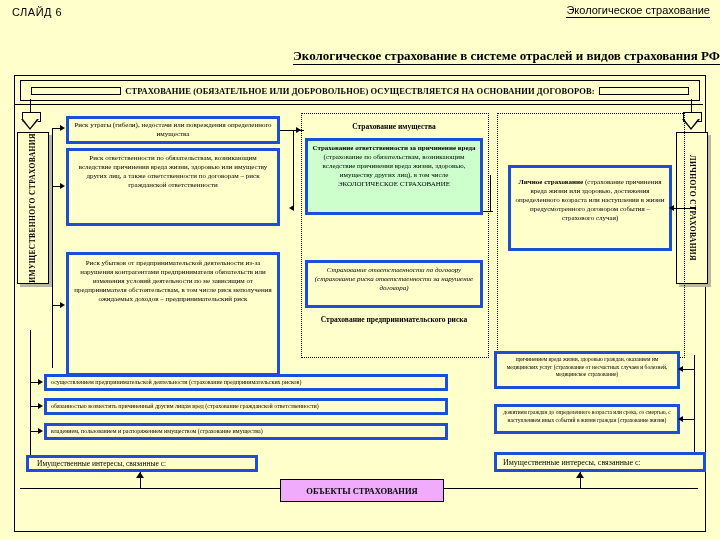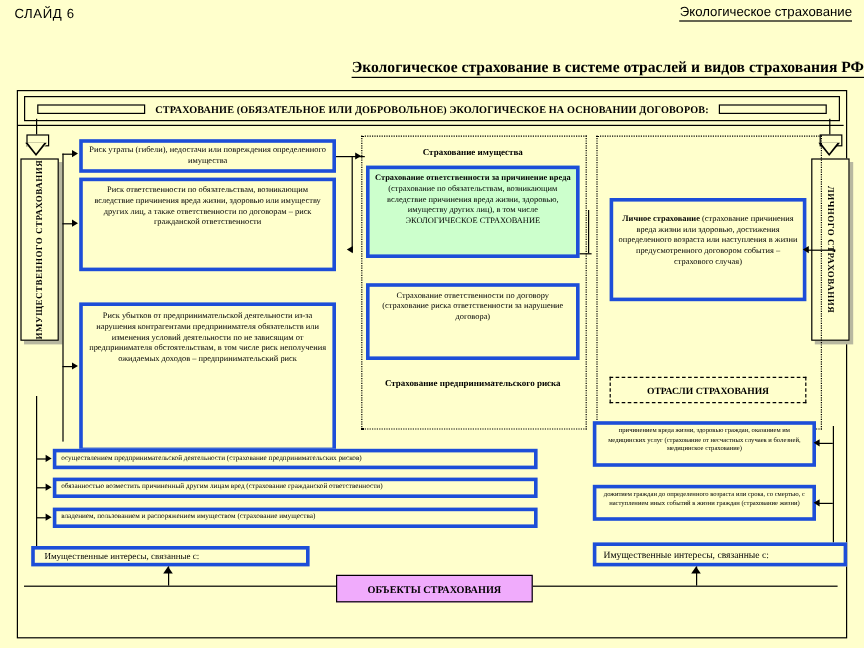--- a/index.html
+++ b/index.html
@@ -130,21 +130,21 @@
   <div class="slide-no">СЛАЙД 6</div>
   <div class="hdr-right">Экологическое страхование</div>
   <div class="page-title">
     <span>Экологическое страхование в системе отраслей и видов страхования РФ</span>
   </div>
 
   <div class="frame"></div>
 
   <div class="banner">
     <div class="stub l"></div>
-    <div class="banner-txt">СТРАХОВАНИЕ (ОБЯЗАТЕЛЬНОЕ ИЛИ ДОБРОВОЛЬНОЕ) ЭКОЛОГИЧЕСКОЕ НА ОСНОВАНИИ ДОГОВОРОВ:</div>
+    <div class="banner-txt">СТРАХОВАНИЕ (ОБЯЗАТЕЛЬНОЕ ИЛИ ДОБРОВОЛЬНОЕ) ОСУЩЕСТВЛЯЕТСЯ НА ОСНОВАНИИ ДОГОВОРОВ:</div>
     <div class="stub r"></div>
   </div>
 
   <div class="hline" style="left:15px;top:104px;width:688px;"></div>
 
   <div class="vline" style="left:30px;top:99px;height:16px;"></div>
   <div class="arrow-stem" style="left:22px;top:112px;width:17px;height:8px;"></div>
   <div class="arrow-down" style="left:21px;top:120px;border-top-color:#ffffcc;"></div>
   <div style="position:absolute;left:21px;top:119px;width:0;height:0;border-left:9px solid transparent;border-right:9px solid transparent;border-top:11px solid #000;z-index:0;"></div>
   <div style="position:absolute;left:23px;top:119px;width:0;height:0;border-left:7px solid transparent;border-right:7px solid transparent;border-top:9px solid #ffffcc;z-index:1;"></div>
@@ -183,21 +183,21 @@
   </div>
 
   <div class="dotgroup" style="left:301px;top:113px;width:186px;height:243px;"></div>
 
   <div class="col-head" style="left:303px;top:122px;width:182px;">Страхование имущества</div>
 
   <div class="tbox green jst" style="left:305px;top:138px;width:178px;height:77px;padding-top:3px;">
     <div style="text-align:center;"><span class="bold">Страхование ответственности за причинение вреда</span><span> (страхование по обязательствам, возникающим вследствие причинения вреда жизни, здоровью, имуществу других лиц), в том числе ЭКОЛОГИЧЕСКОЕ СТРАХОВАНИЕ</span></div>
   </div>
 
-  <div class="tbox jst" style="left:305px;top:236px;width:178px;height:64px;padding-top:3px;">
+  <div class="tbox jst" style="left:305px;top:260px;width:178px;height:48px;padding-top:3px;font-style:italic;">
     <div style="text-align:center;">Страхование ответственности по договору (страхование риска ответственности за нарушение договора)</div>
   </div>
 
   <div class="col-head" style="left:303px;top:315px;width:182px;line-height:10px;">Страхование предпринимательского риска</div>
 
   <div class="hline" style="left:280px;top:130px;width:24px;"></div>
   <div class="tri-r" style="left:296px;top:127px;"></div>
   <div class="vline" style="left:293px;top:130px;height:80px;"></div>
   <div class="tri-l" style="left:289px;top:205px;"></div>
   <div class="vline" style="left:490px;top:175px;height:36px;"></div>
@@ -206,23 +206,20 @@
   <div class="dotgroup" style="left:497px;top:113px;width:186px;height:243px;"></div>
 
   <div class="tbox jst" style="left:508px;top:165px;width:164px;height:86px;padding-top:10px;">
     <div style="text-align:center;"><span class="bold">Личное страхование</span><span> (страхование причинения вреда жизни или здоровью, достижения определенного возраста или наступления в жизни предусмотренного договором события – страхового случая)</span></div>
   </div>
 
   <div class="hline" style="left:672px;top:208px;width:24px;"></div>
   <div class="tri-l" style="left:669px;top:205px;"></div>
   <div class="vline" style="left:695px;top:208px;height:2px;"></div>
 
-  <div class="tbox dashed" style="left:508px;top:314px;width:164px;height:22px;font-size:8px;font-weight:bold;">
-    <span>ОТРАСЛИ СТРАХОВАНИЯ</span>
-  </div>
 
   <div class="vline" style="left:30px;top:330px;height:130px;"></div>
 
   <div class="tri-r" style="left:38px;top:379px;"></div>
   <div class="hline" style="left:30px;top:382px;width:10px;"></div>
   <div class="tbox" style="left:44px;top:374px;width:404px;height:17px;font-size:6px;padding:1px 4px;justify-content:flex-start;">
     <span>осуществлением предпринимательской деятельности (страхование предпринимательских рисков)</span>
   </div>
 
   <div class="tri-r" style="left:38px;top:403px;"></div>

